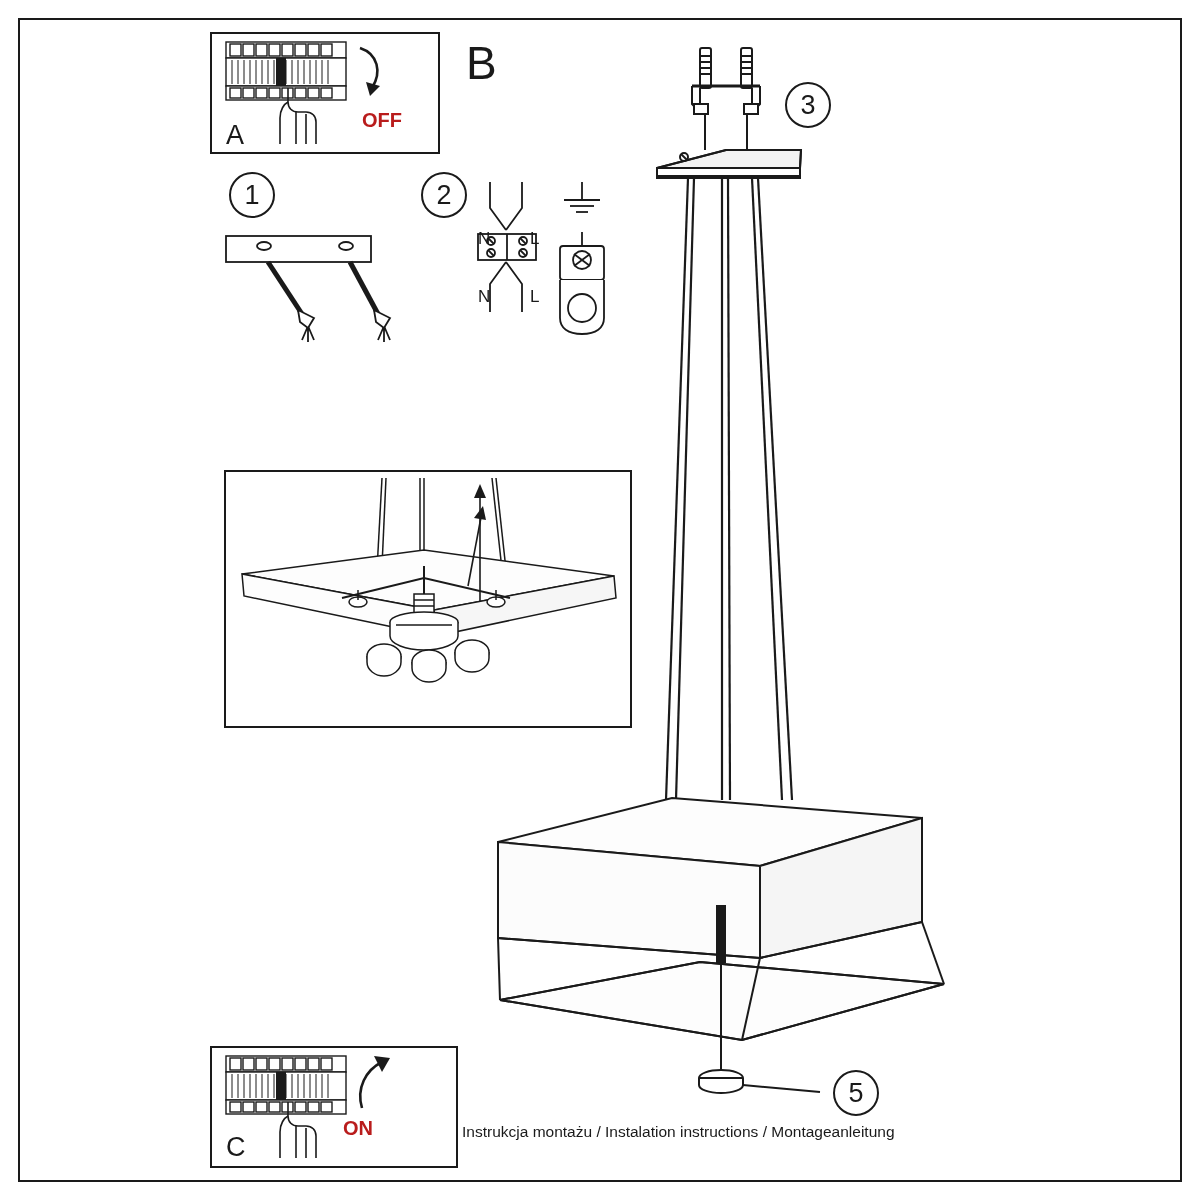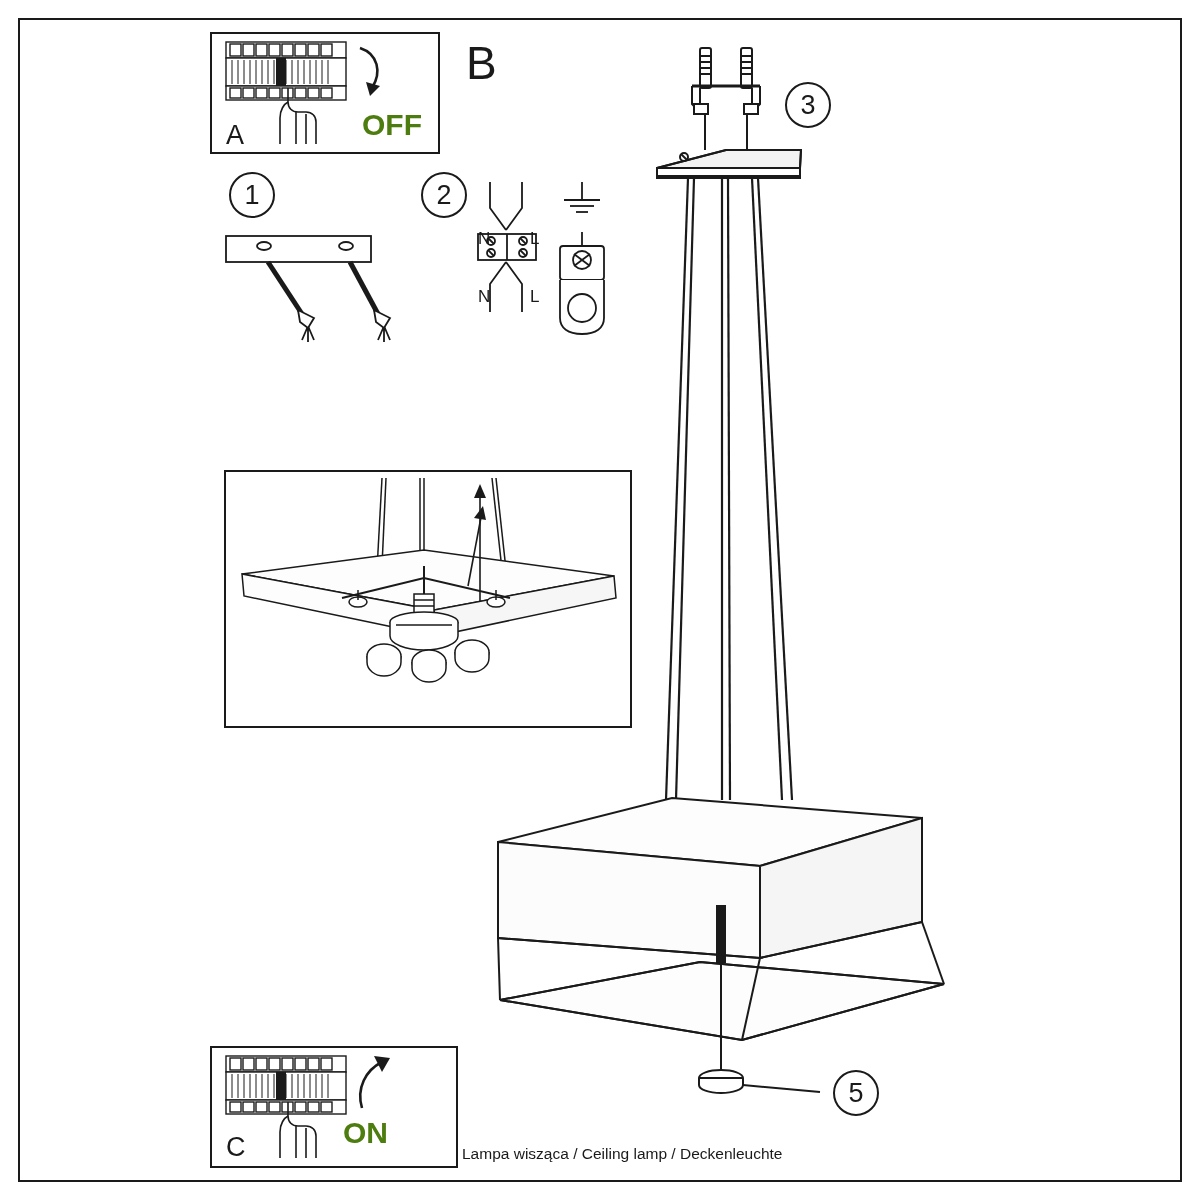--- a/index.html
+++ b/index.html
@@ -53,23 +53,23 @@
     line-height: 1;
   }
   .label-letter {
     position: absolute;
     font-size: 27px;
     color: #1a1a1a;
     line-height: 1;
   }
   .state-label {
     position: absolute;
-    font-size: 30px;
+    font-size: 20px;
     font-weight: bold;
-    color: #4d7c0f;
+    color: #b91c1c;
     line-height: 1;
   }
   .tiny-label {
     position: absolute;
     font-size: 17px;
     color: #1a1a1a;
     line-height: 1;
   }
   .caption {
     position: absolute;
@@ -390,15 +390,15 @@
         <path d="M96,82 L96,112"></path>
       </g>
 
       <path d="M152,62 C146,42 156,24 172,16" stroke-width="2.6"></path>
       <polygon points="164,10 180,12 172,26" fill="#1a1a1a" stroke="none"></polygon>
     </g>
   </svg>
   <div class="label-letter" style="left:226px; top:1134px;">C</div>
   <div class="state-label" style="left:343px; top:1118px;">ON</div>
 
-  <div class="caption" style="left:462px; top:1142px;">Lampa wisząca / Ceiling lamp / Deckenleuchte</div>
+  <div class="caption" style="left:462px; top:1120px;">Instrukcja montażu / Instalation instructions / Montageanleitung</div>
 
 </div>
 
 </body></html>

